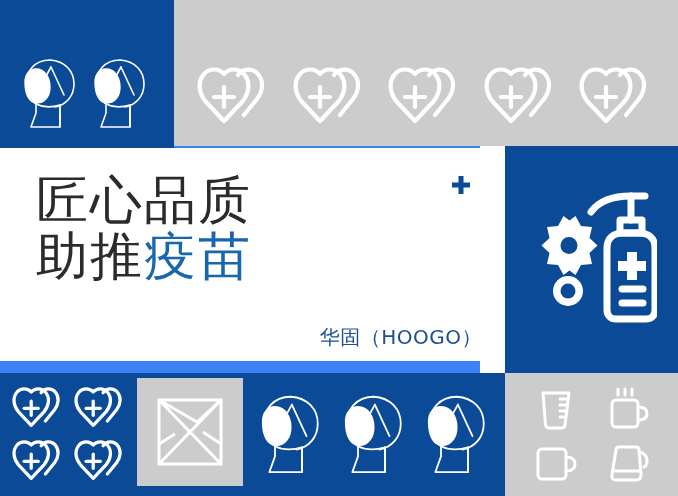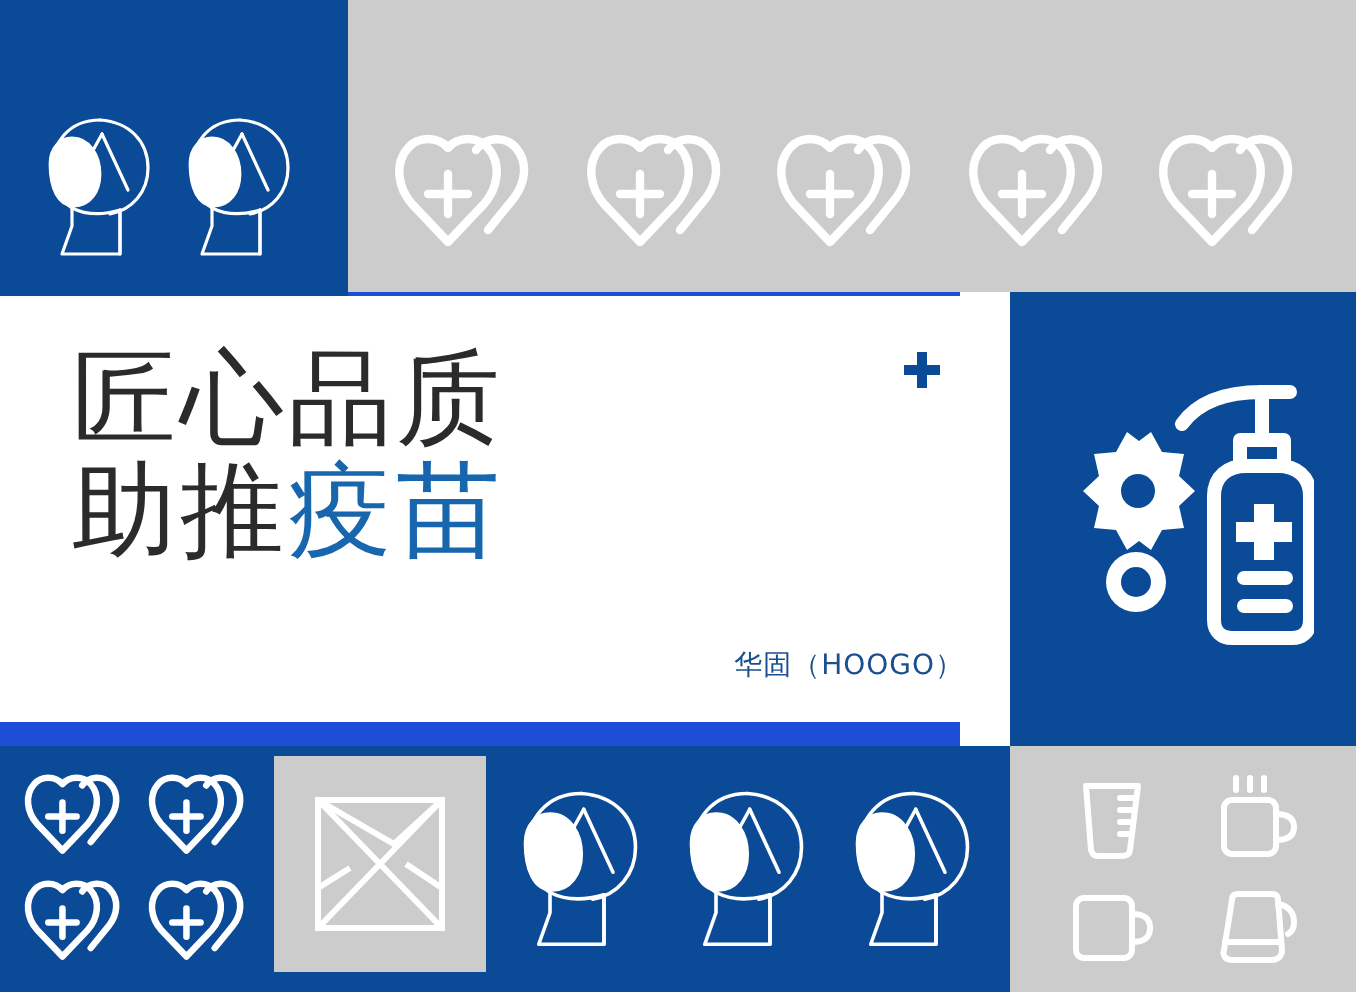--- a/index.html
+++ b/index.html
@@ -7,21 +7,21 @@
     padding: 0;
     background: #ffffff;
   }
   body {
     font-family: "Liberation Sans", "DejaVu Sans", sans-serif;
   }
   #poster {
     position: relative;
     width: 678px;
     height: 496px;
-    background: #1d4ed8;
+    background: #3b82f6;
     overflow: hidden;
   }
 
   
   .block {
     position: absolute;
   }
   .blue {
     background: #0b4a97;
   }
@@ -107,21 +107,21 @@
     font-size: 14px;
     line-height: 20px;
     letter-spacing: 0.6px;
     white-space: pre-line;
   }
   #brand-name {
     position: absolute;
     right: 22px;
     top: 176px;
     color: #1b4f8f;
-    font-size: 14px;
+    font-size: 20px;
     letter-spacing: 0.5px;
     white-space: nowrap;
     font-family: "DejaVu Sans", "Liberation Sans", sans-serif;
   }
   #plus-mark {
     position: absolute;
     left: 450px;
     top: 26px;
     width: 22px;
     height: 22px;

